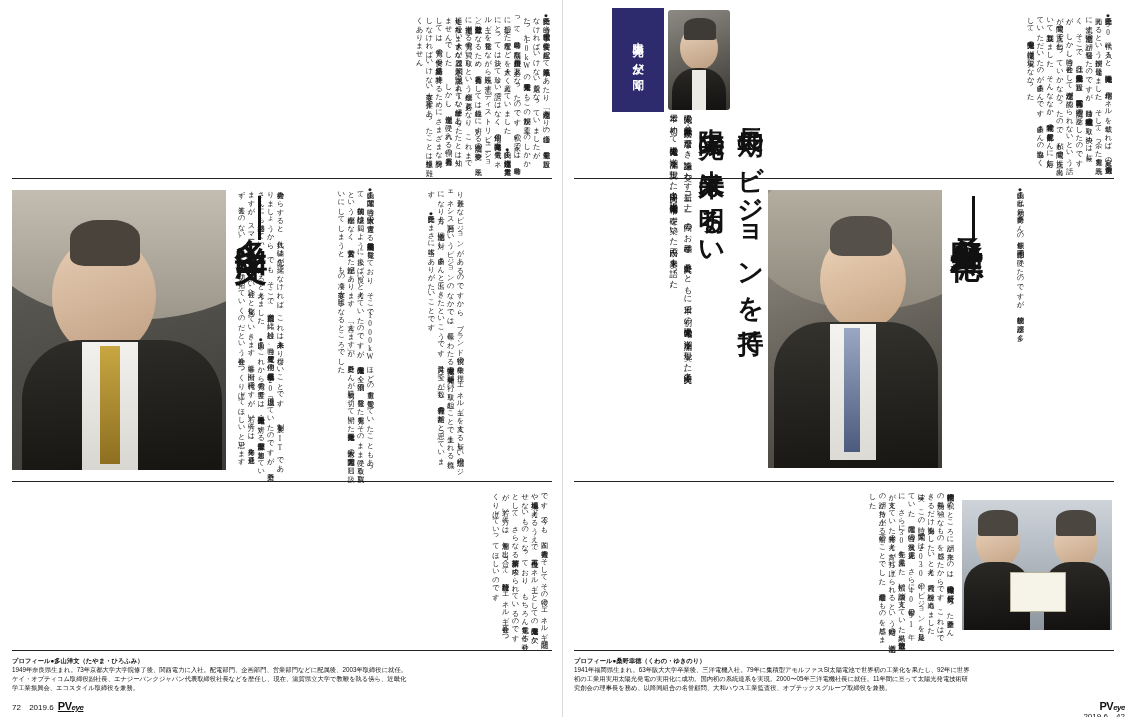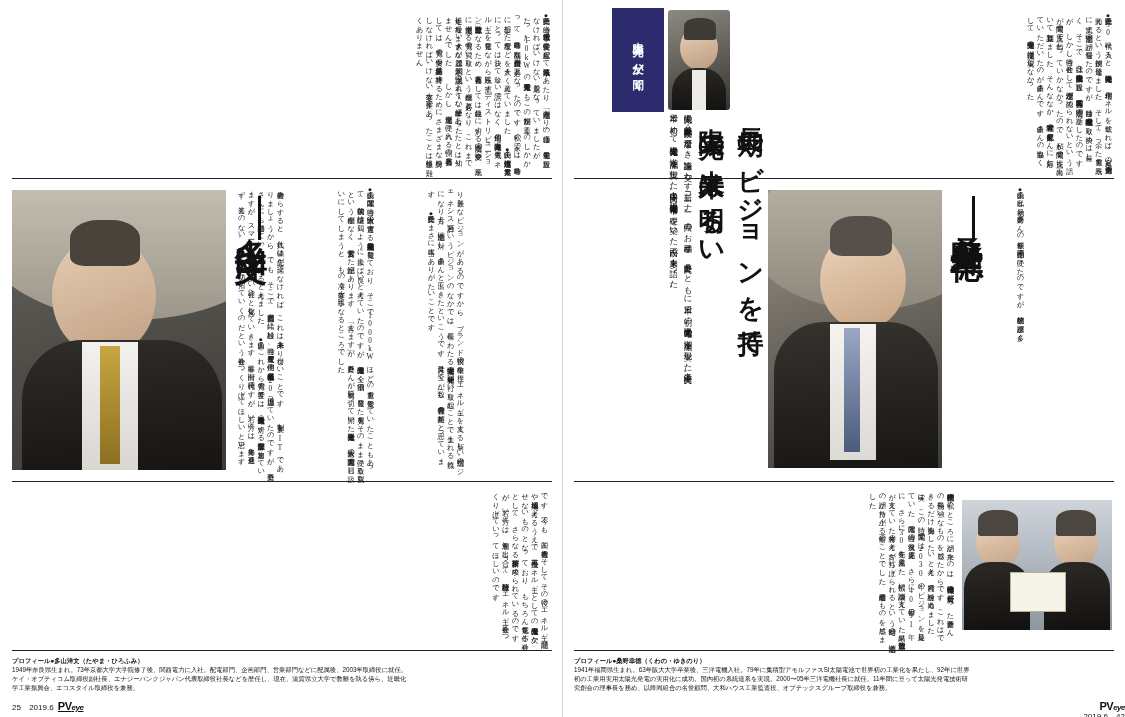--- a/index.html
+++ b/index.html
@@ -111,21 +111,21 @@
   <div class="namebar" style="left:228px;top:212px;">
     <div class="name-v">多山洋文</div>
   </div>
 
   <div class="profile" style="left:12px;top:656px;width:400px;">
     <div class="ttl">プロフィール●多山洋文（たやま・ひろふみ）</div>
     <div>1949年奈良県生まれ。73年京都大学大学院修了後、関西電力に入社。配電部門、企画部門、営業部門などに配属後、2003年取締役に就任。ケイ・オプティコム取締役副社長、エナジーバンクジャパン代表取締役社長などを歴任し、現在、滋賀県立大学で教鞭を執る傍ら、近畿化学工業振興会、エコスタイル取締役を兼務。</div>
   </div>
 
   <div class="folio" style="left:12px;top:700px;">
-    <span>25</span>
+    <span>72</span>
     <span style="margin-left:6px;">2019.6</span>
     <span class="logo" style="margin-left:2px;text-decoration:underline;">PV<i>eye</i></span>
   </div>
 
   <div class="kicker-box" style="left:612px;top:8px;width:52px;height:104px;">
     <div class="kicker">太陽光の父が聞く</div>
   </div>
   <div class="photo port3" style="left:668px;top:10px;width:62px;height:100px;border-radius:3px;">
     <div class="blob" style="left:12px;top:16px;width:38px;height:44px;background:linear-gradient(160deg,#e9d3bb,#bb9b7e);"></div>
     <div class="blob" style="left:16px;top:8px;width:32px;height:22px;background:#3e3a35;border-radius:40% 40% 10% 10%;"></div>

